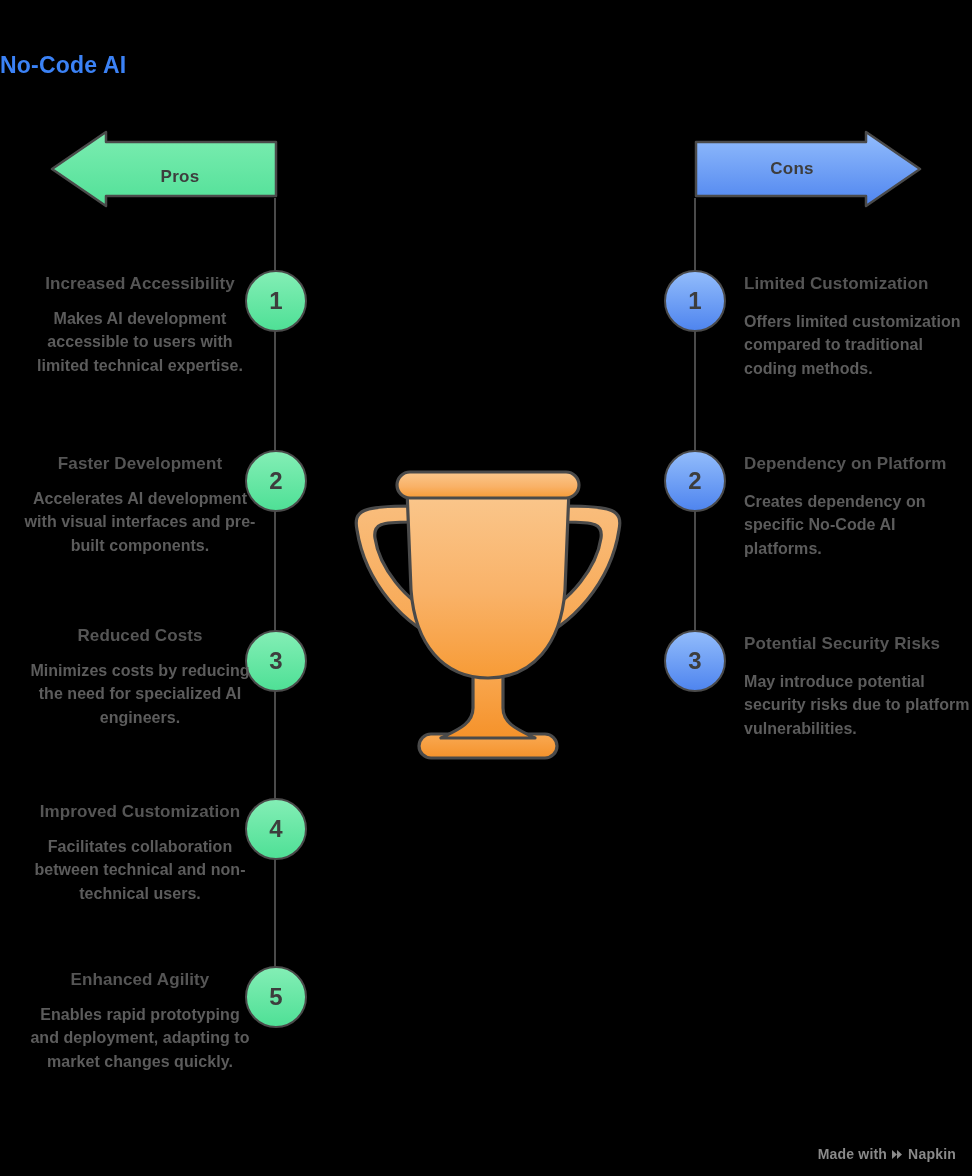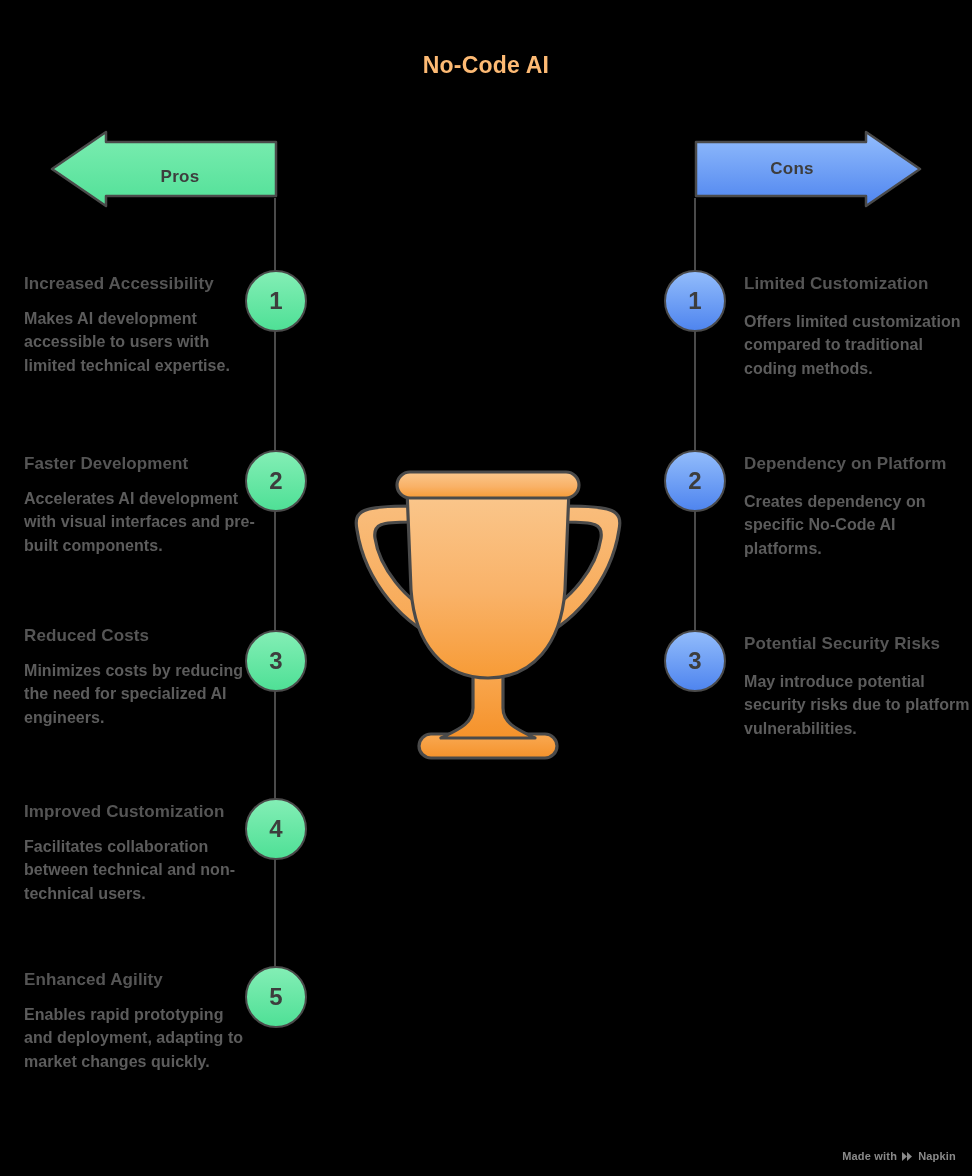--- a/index.html
+++ b/index.html
@@ -20,25 +20,25 @@
     position: absolute;
     inset: 0;
   }
 
   
   .title {
     position: absolute;
     top: 52px;
     left: 0;
     width: 972px;
-    text-align: center;
+    text-align: left;
     font-size: 23px;
     font-weight: bold;
     letter-spacing: 0.2px;
-    color: #fdba74;
+    color: #3b82f6;
   }
   .arrow-left-wrap {
     position: absolute;
     top: 140px;
     left: 50px;
     width: 226px;
     height: 58px;
   }
   .arrow-right-wrap {
     position: absolute;
@@ -95,21 +95,21 @@
   }
   .node-blue {
     background: linear-gradient(180deg, #92bcfb 0%, #4f85ef 100%);
   }
 
   
   .item-text {
     position: absolute;
     width: 232px;
   }
-  .item-text.left  { left: 24px; text-align: left; }
+  .item-text.left  { left: 24px; text-align: center; }
   .item-text.right { left: 744px; text-align: left; }
 
   .item-heading {
     font-size: 17px;
     font-weight: bold;
     color: #555555;
     line-height: 1.42;
     letter-spacing: 0.1px;
   }
   .item-desc {
@@ -132,21 +132,21 @@
   }
 
   
   .footer {
     position: absolute;
     right: 16px;
     bottom: 14px;
     display: flex;
     align-items: center;
     gap: 4px;
-    font-size: 11px;
+    font-size: 14px;
     font-weight: bold;
     color: #8a8a8a;
     letter-spacing: 0.2px;
   }
   .footer-logo { display: block; }
 </style>
 </head>
 <body>
 
 <div class="stage">

